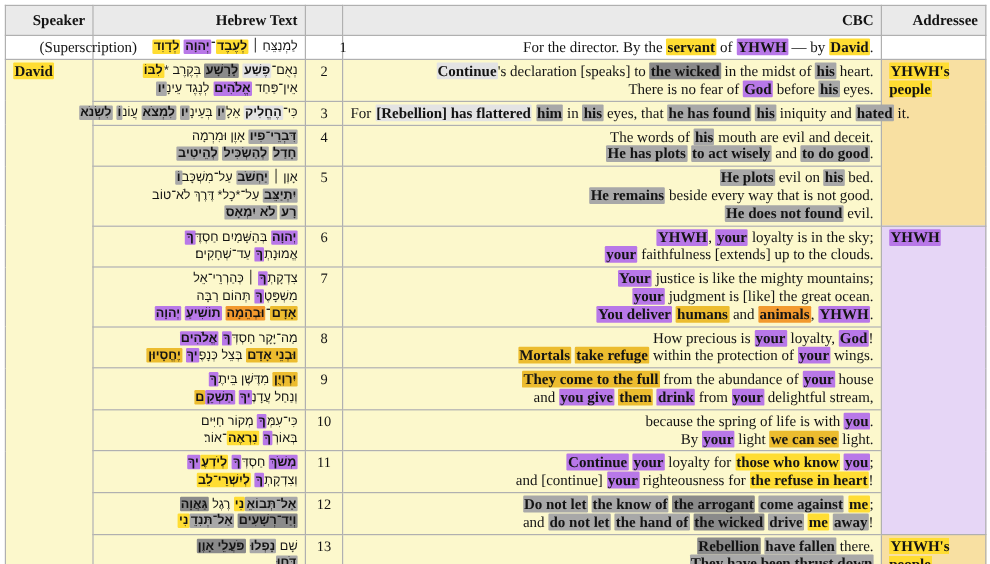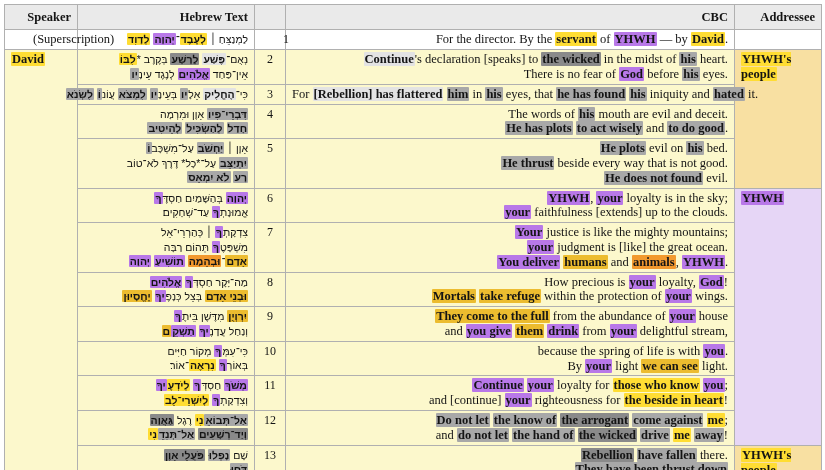--- a/index.html
+++ b/index.html
@@ -102,21 +102,21 @@
         </tr>
         <tr class="body">
           <td class="hebrew" dir="rtl">
             <div class="line">אָוֶן ׀ <span class="h h-g">יַחְשֹׁב</span> עַל־מִשְׁכָּב<span class="h h-g">וֹ</span></div>
             <div class="line"><span class="h h-g">יִתְיַצֵּב</span> עַל־*כָל* דֶּרֶךְ לֹא־טוֹב</div>
             <div class="line"><span class="h h-g">רָע</span> <span class="h h-g">לֹא יִמְאָס</span>׃</div>
           </td>
           <td class="verse">5</td>
           <td class="cbc">
             <div class="line"><span class="h h-g">He plots</span> evil on <span class="h h-g">his</span> bed.</div>
-            <div class="line"><span class="h h-g">He thrust</span> beside every way that is not good.</div>
+            <div class="line"><span class="h h-g">He remains</span> beside every way that is not good.</div>
             <div class="line"><span class="h h-g">He does not found</span> evil.</div>
           </td>
         </tr>
         <tr class="body">
           <td class="hebrew" dir="rtl">
             <div class="line"><span class="h h-p">יְהוָה</span> בְּהַשָּׁמַיִם חַסְדֶּ<span class="h h-p">ךָ</span></div>
             <div class="line">אֱמוּנָתְ<span class="h h-p">ךָ</span> עַד־שְׁחָקִים׃</div>
           </td>
           <td class="verse">6</td>
           <td class="cbc">
@@ -172,21 +172,21 @@
           </td>
         </tr>
         <tr class="body">
           <td class="hebrew" dir="rtl">
             <div class="line"><span class="h h-p">מְשֹׁךְ</span> חַסְדְּ<span class="h h-p">ךָ</span> <span class="h h-y">לְיֹדְעֶ</span><span class="h h-p">יךָ</span></div>
             <div class="line">וְצִדְקָתְ<span class="h h-p">ךָ</span> <span class="h h-y">לְיִשְׁרֵי־לֵב</span>׃</div>
           </td>
           <td class="verse">11</td>
           <td class="cbc">
             <div class="line"><span class="h h-p">Continue</span> <span class="h h-p">your</span> loyalty for <span class="h h-y">those who know</span> <span class="h h-p">you</span>;</div>
-            <div class="line">and [continue] <span class="h h-p">your</span> righteousness for <span class="h h-y">the beside in heart</span>!</div>
+            <div class="line">and [continue] <span class="h h-p">your</span> righteousness for <span class="h h-y">the refuse in heart</span>!</div>
           </td>
         </tr>
         <tr class="body">
           <td class="hebrew" dir="rtl">
             <div class="line"><span class="h h-g">אַל־תְּבוֹאֵ</span><span class="h h-y">נִי</span> רֶגֶל <span class="h h-gd">גַּאֲוָה</span></div>
             <div class="line"><span class="h h-gd">וְיַד־רְשָׁעִים</span> <span class="h h-g">אַל־תְּנִדֵ</span><span class="h h-y">נִי</span>׃</div>
           </td>
           <td class="verse">12</td>
           <td class="cbc">
             <div class="line"><span class="h h-g">Do not let</span> <span class="h h-g">the know of</span> <span class="h h-gd">the arrogant</span> <span class="h h-g">come against</span> <span class="h h-y">me</span>;</div>

